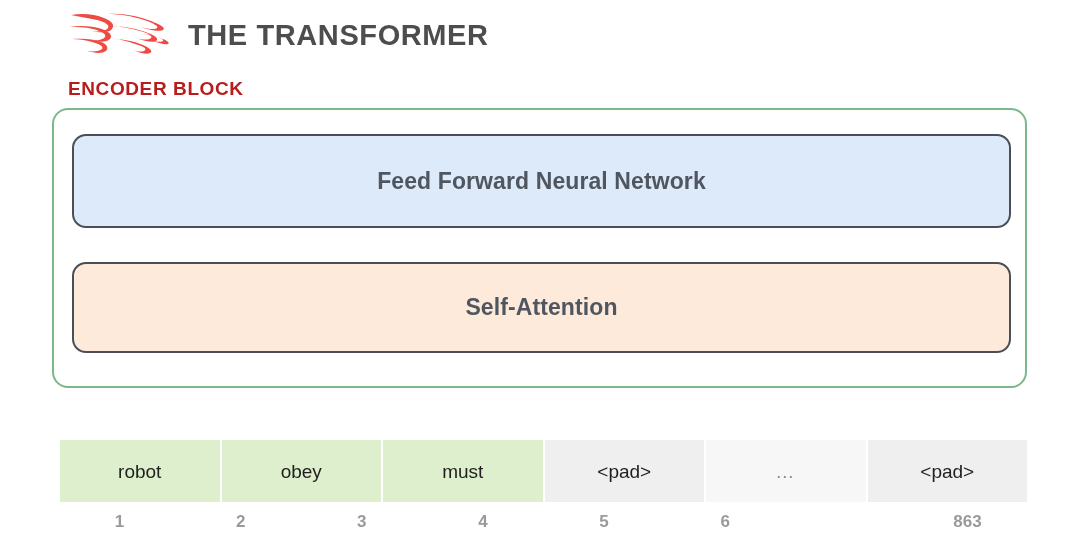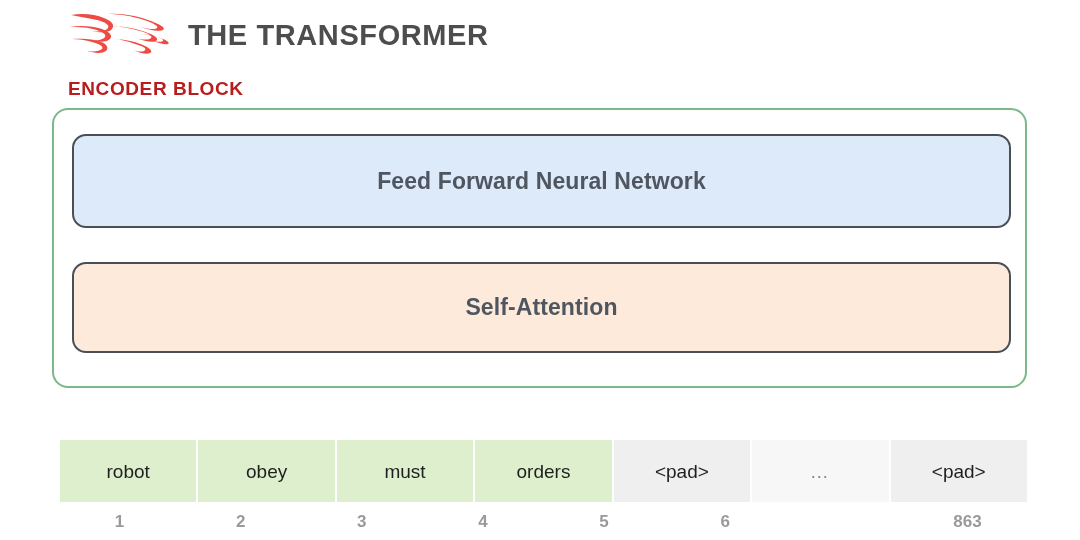--- a/index.html
+++ b/index.html
@@ -174,23 +174,20 @@
   <div id="token-row">
     <div class="token-cell green">
         <span>robot</span>
       </div>
     <div class="token-cell green">
         <span>obey</span>
       </div>
     <div class="token-cell green">
         <span>must</span>
       </div>
-    <div class="token-cell green">
-        <span>orders</span>
-      </div>
     <div class="token-cell gray">
         <span>&lt;pad&gt;</span>
       </div>
     <div class="token-cell faint">
         <span>…</span>
       </div>
     <div class="token-cell gray">
         <span>&lt;pad&gt;</span>
       </div>
   </div>

